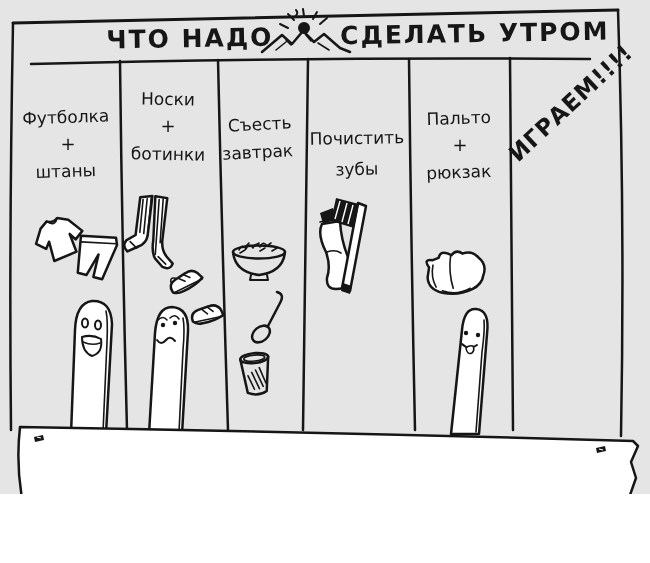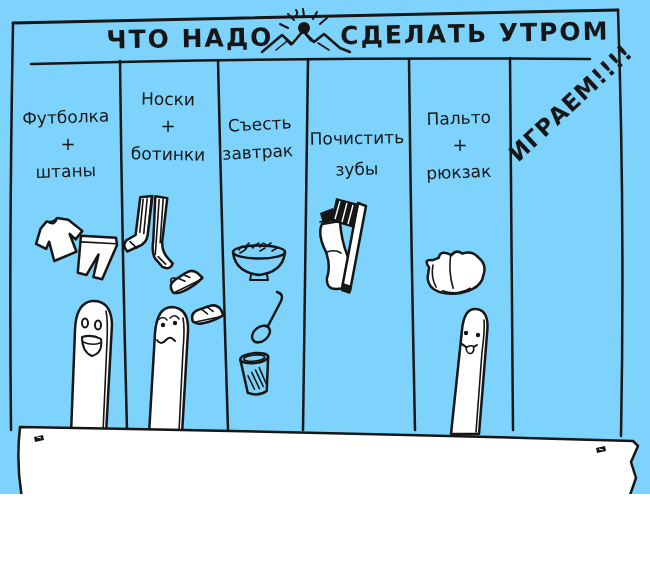--- a/index.html
+++ b/index.html
@@ -1,16 +1,16 @@
 <!DOCTYPE html>
 <html><head>
 <meta charset="utf-8">
 <style>
   html,body{margin:0;padding:0;background:#ffffff;}
-  .stage{position:relative;width:650px;height:494px;background:#7dd3fc;overflow:hidden;
+  .stage{position:relative;width:650px;height:494px;background:#e5e5e5;overflow:hidden;
          font-family:"DejaVu Sans",sans-serif;}
   svg{position:absolute;left:0;top:0;}
   .ink{stroke:#161616;fill:none;stroke-linecap:round;stroke-linejoin:round;}
   .w2{stroke-width:2;} .w25{stroke-width:2.5;} .w3{stroke-width:3;} .w16{stroke-width:1.6;}
   .fillwhite{fill:#ffffff;}
   .fillink{fill:#161616;stroke:none;}
   text{fill:#161616;font-family:"DejaVu Sans",sans-serif;}
   .title-text{font-size:25px;letter-spacing:2px;font-weight:bold;}
   .col-text{font-size:17px;}
   .plus-text{font-size:18px;}

